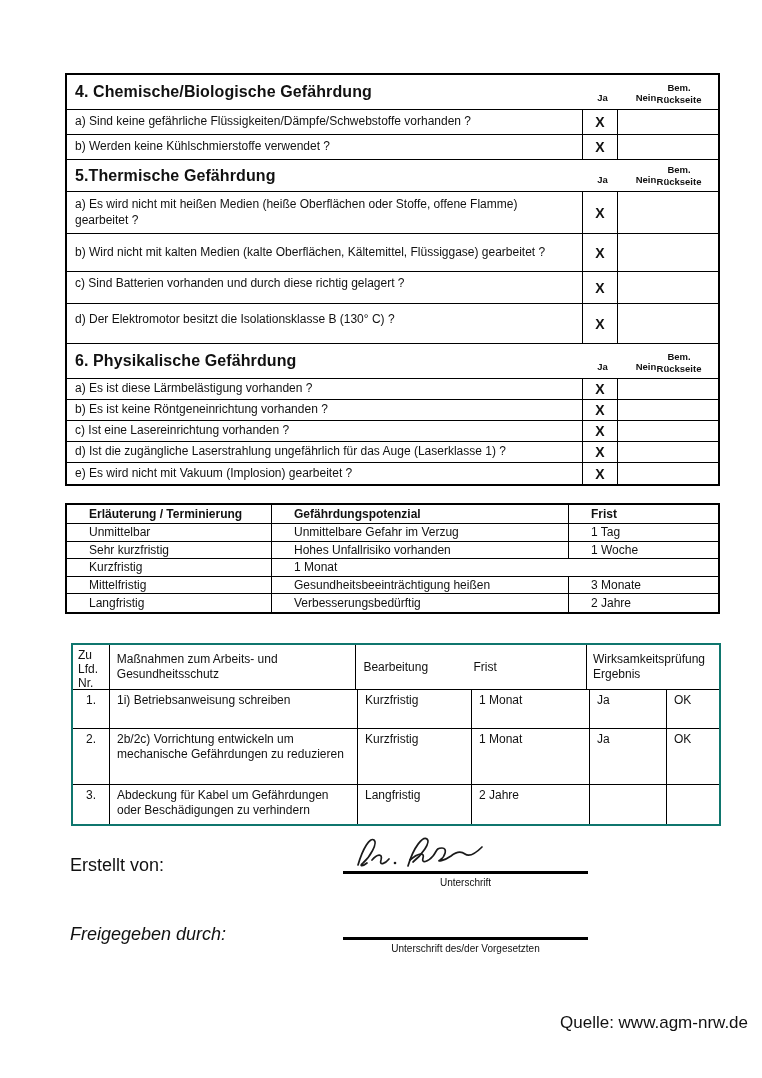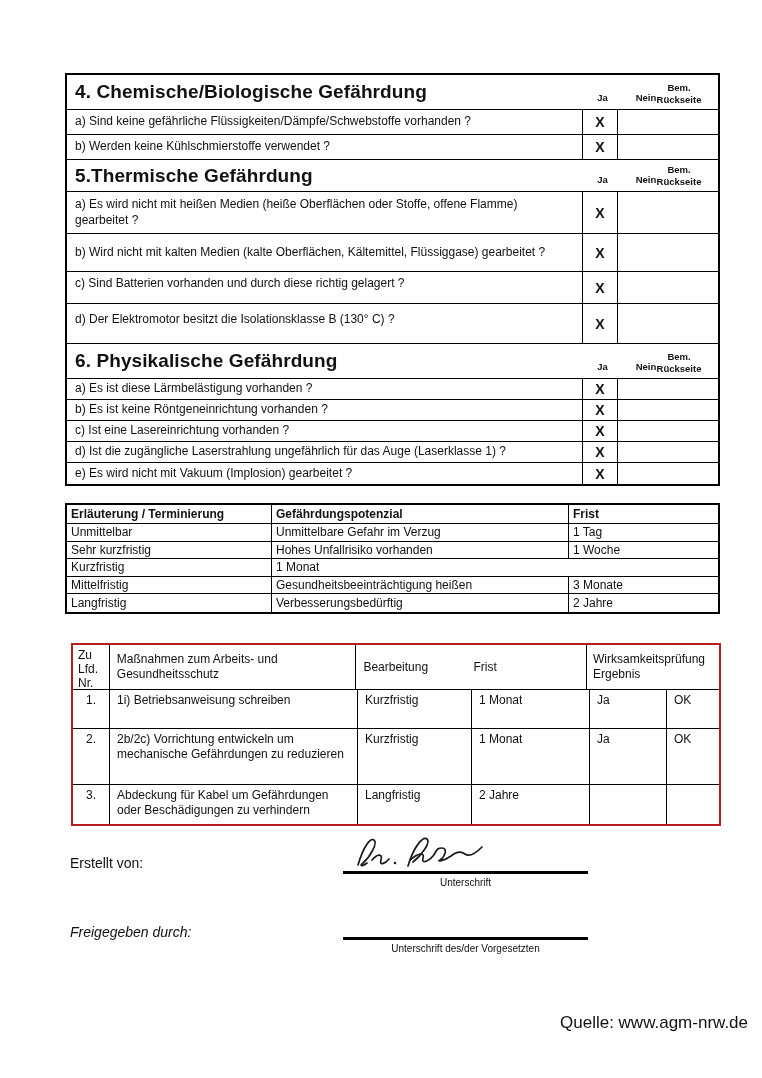--- a/index.html
+++ b/index.html
@@ -8,64 +8,64 @@
   .page {
     position: relative; width: 762px; height: 1078px;
     background: #fff; margin: 0 auto; overflow: hidden;
   }
 
   
   .haz { position: absolute; left: 65px; top: 73px; width: 655px; border: 2px solid #000; background: #fff; }
   .hrow { display: flex; border-bottom: 1.5px solid #000; }
   .hrow:last-child { border-bottom: none; }
   .sec { position: relative; align-items: center; }
-  .sec-title { font-weight: bold; font-size: 19px; padding-left: 8px; letter-spacing: 0.1px; }
+  .sec-title { font-weight: bold; font-size: 16px; padding-left: 8px; letter-spacing: 0.1px; }
   .lab { position: absolute; font-weight: bold; font-size: 9.5px; text-align: center; line-height: 1.2; }
   .lab-ja   { left: 518px; width: 35px; bottom: 6px; }
   .lab-nein { left: 556px; width: 46px; bottom: 6px; }
   .lab-bem  { right: 6px;  width: 66px; bottom: 4px; }
   .lab-bem span { display: block; }
   .qt { flex: 1; border-right: 1.5px solid #000; padding: 2px 10px 2px 8px; font-size: 12px; line-height: 1.3; display: flex; align-items: center; }
   .qt.top { align-items: flex-start; padding-top: 4px; }
   .qt.top2 { align-items: flex-start; padding-top: 8px; }
   .qja { width: 35px; border-right: 1.5px solid #000; display: flex; align-items: center; justify-content: center; font-weight: bold; font-size: 14px; }
   .qrest { width: 100px; }
 
   
   .leg { position: absolute; left: 65px; top: 503px; width: 655px; border: 2px solid #000; font-size: 12px; background: #fff; }
   .lrow { display: flex; border-bottom: 1.5px solid #000; height: 17.5px; }
   .lrow:last-child { border-bottom: none; }
   .lrow.head { height: 19px; font-weight: bold; }
-  .lc { padding-left: 4px; border-right: 1.5px solid #000; display: flex; align-items: center; }
+  .lc { padding-left: 22px; border-right: 1.5px solid #000; display: flex; align-items: center; }
   .lc1 { width: 205px; }
   .lc2 { width: 297px; }
   .lc3 { flex: 1; border-right: none; }
 
   
-  .mea { position: absolute; left: 71px; top: 643px; width: 650px; border: 2px solid #b91c1c; font-size: 12px; background: #fff; }
+  .mea { position: absolute; left: 71px; top: 643px; width: 650px; border: 2px solid #0f766e; font-size: 12px; background: #fff; }
   .mrow { display: flex; border-bottom: 1.5px solid #000; }
   .mrow:last-child { border-bottom: none; }
   .mh1 { width: 37px; border-right: 1.5px solid #000; padding: 3px 2px 0 5px; line-height: 1.18; }
   .mh2 { width: 248px; border-right: 1.5px solid #000; display: flex; align-items: center; padding-left: 7px; }
   .mh2 span { display: block; width: 190px; line-height: 1.25; }
   .mh34 { width: 232px; border-right: 1.5px solid #000; position: relative; display: flex; align-items: center; }
   .mh34 .b-lab { margin-left: 7px; }
   .mh34 .f-lab { position: absolute; left: 117px; }
   .mh56 { flex: 1; display: flex; align-items: center; padding-left: 6px; }
   .mh56 span { display: block; width: 126px; line-height: 1.25; }
   .mc { border-right: 1.5px solid #000; padding: 3px 4px 0 7px; line-height: 1.25; }
   .mc-nr { width: 37px; text-align: center; padding: 3px 0 0 0; }
   .mc-ma { width: 248px; }
   .mc-be { width: 114px; }
   .mc-fr { width: 118px; }
   .mc-wi { width: 77px; }
   .mc-er { flex: 1; border-right: none; }
 
   
-  .sig-label { position: absolute; font-size: 14px; }
+  .sig-label { position: absolute; font-size: 18px; }
   .created-label  { left: 70px; top: 855px; }
   .approved-label { left: 70px; top: 924px; font-style: italic; }
   .sig-line { position: absolute; left: 343px; width: 245px; height: 3px; background: #000; }
   .line1 { top: 871px; }
   .line2 { top: 937px; }
   .sig-caption { position: absolute; left: 343px; width: 245px; text-align: center; font-size: 10px; }
   .cap1 { top: 877px; }
   .cap2 { top: 943px; }
   .sig-img { position: absolute; left: 352px; top: 833px; }
 

